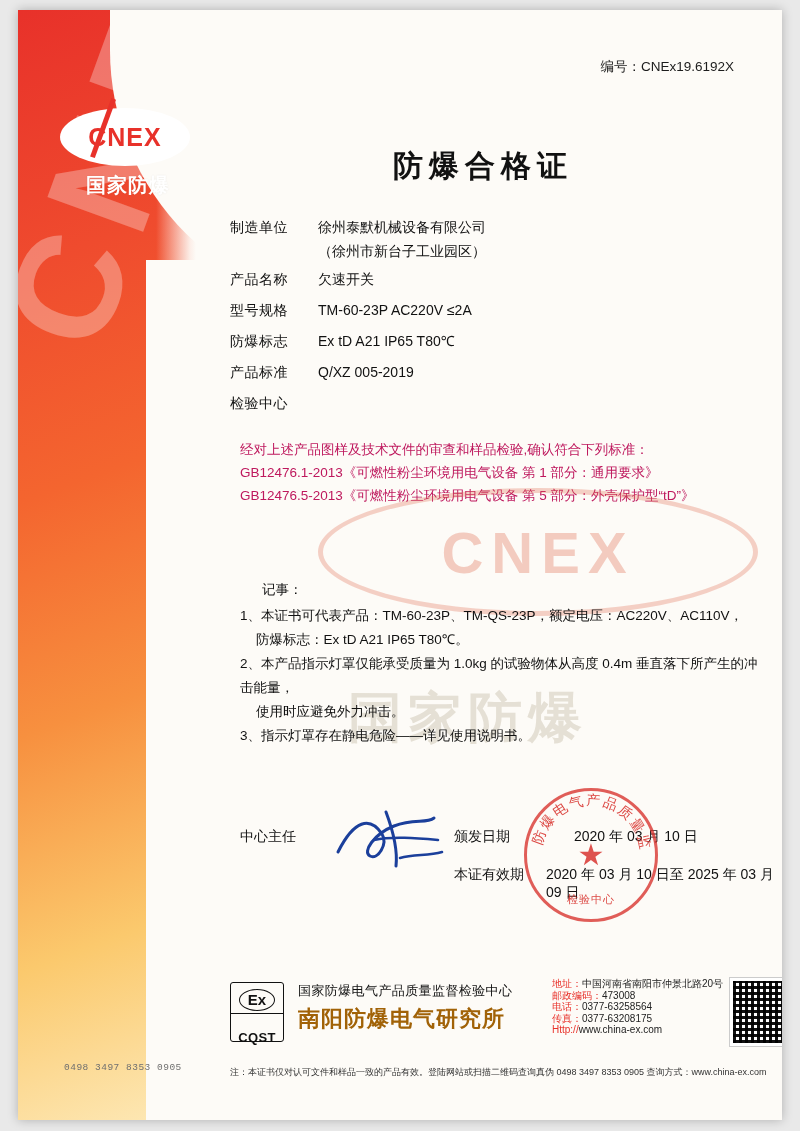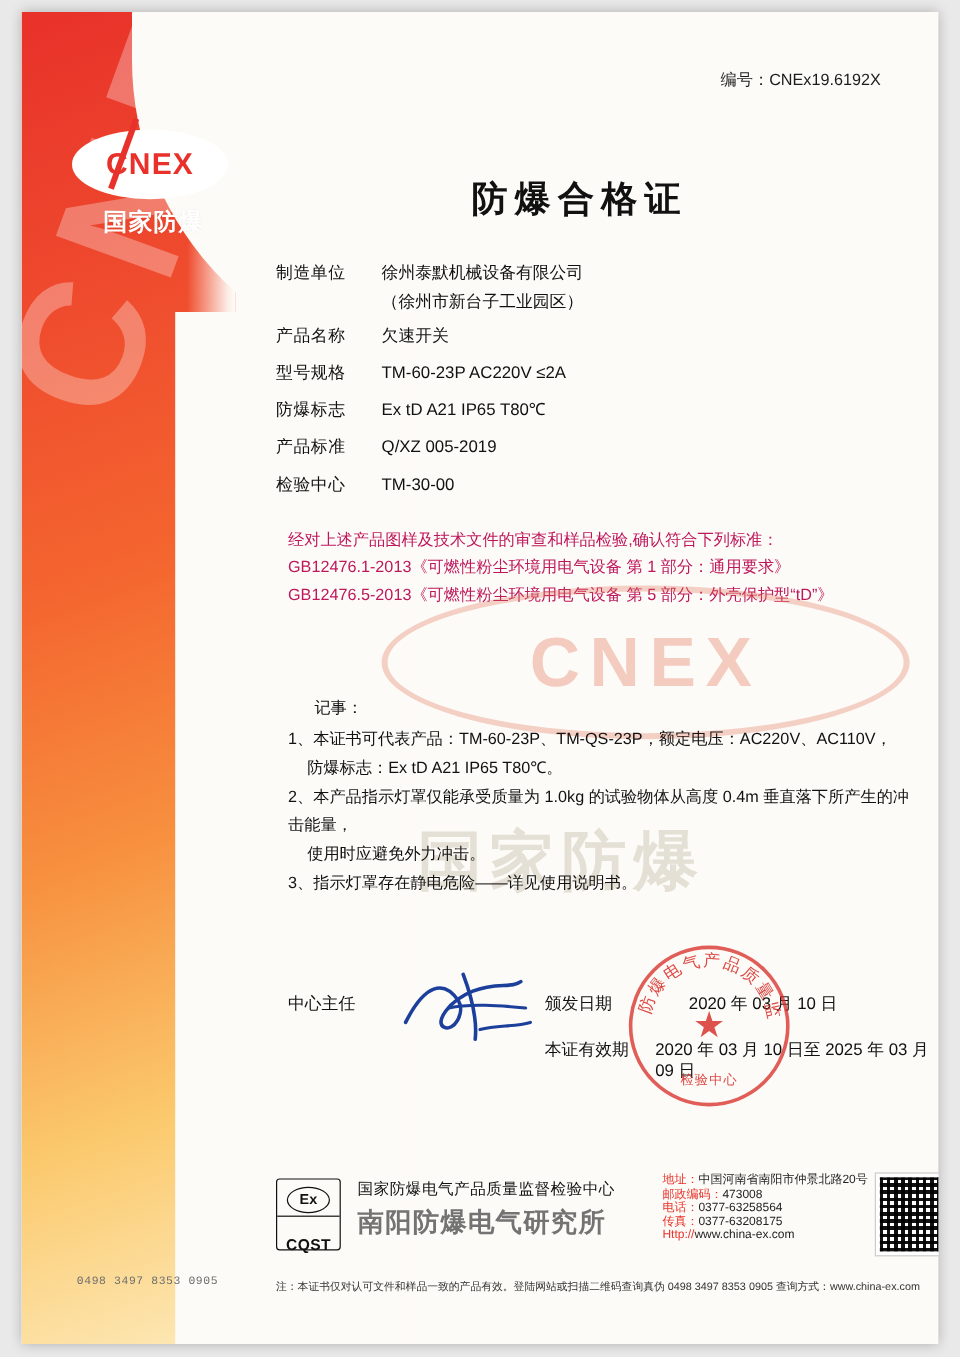--- a/index.html
+++ b/index.html
@@ -316,38 +316,38 @@
     text-align: center;
     font-size: 12px;
     color: #111;
   }
   .ex-badge .ex-oval {
     margin: 6px auto 2px auto;
     width: 34px;
     height: 20px;
     border: 1.5px solid #111;
     border-radius: 50%;
-    font-size: 12px;
+    font-size: 15px;
     line-height: 19px;
     font-weight: bold;
   }
   .ex-badge .cqst {
     font-size: 13px;
     font-weight: bold;
     letter-spacing: 0.3px;
     border-top: 1.4px solid #111;
     padding-top: 16px;
   }
   .org {
     position: absolute;
     left: 68px;
     top: 6px;
   }
   .org .line1 { font-size: 13px; color: #111; letter-spacing: 0.4px; }
-  .org .line2 { font-size: 22px; font-weight: bold; color: #737373; letter-spacing: 1px; margin-top: 4px;}
+  .org .line2 { font-size: 22px; font-weight: bold; color: #a16207; letter-spacing: 1px; margin-top: 4px;}
   .contact {
     position: absolute;
     left: 322px;
     top: 2px;
     font-size: 10px;
     line-height: 11.5px;
     color: #222;
     white-space: nowrap;
   }
   .contact .k { color: #e8312a; }
@@ -437,21 +437,20 @@
         <div class="fvalue">Ex tD A21 IP65 T80℃</div>
       </div>
 
       <div class="frow gap1">
         <div class="flabel">产品标准</div>
         <div class="fvalue">Q/XZ 005-2019</div>
       </div>
 
       <div class="frow gap1">
         <div class="flabel">检验中心</div>
-        <div class="fvalue">TM-30-00</div>
       </div>
     </div>
 
     <div class="standards">
       <div>经对上述产品图样及技术文件的审查和样品检验,确认符合下列标准：</div>
       <div>GB12476.1-2013《可燃性粉尘环境用电气设备  第 1 部分：通用要求》</div>
       <div>GB12476.5-2013《可燃性粉尘环境用电气设备  第 5 部分：外壳保护型“tD”》</div>
     </div>
 
     <div class="oval-wm">

